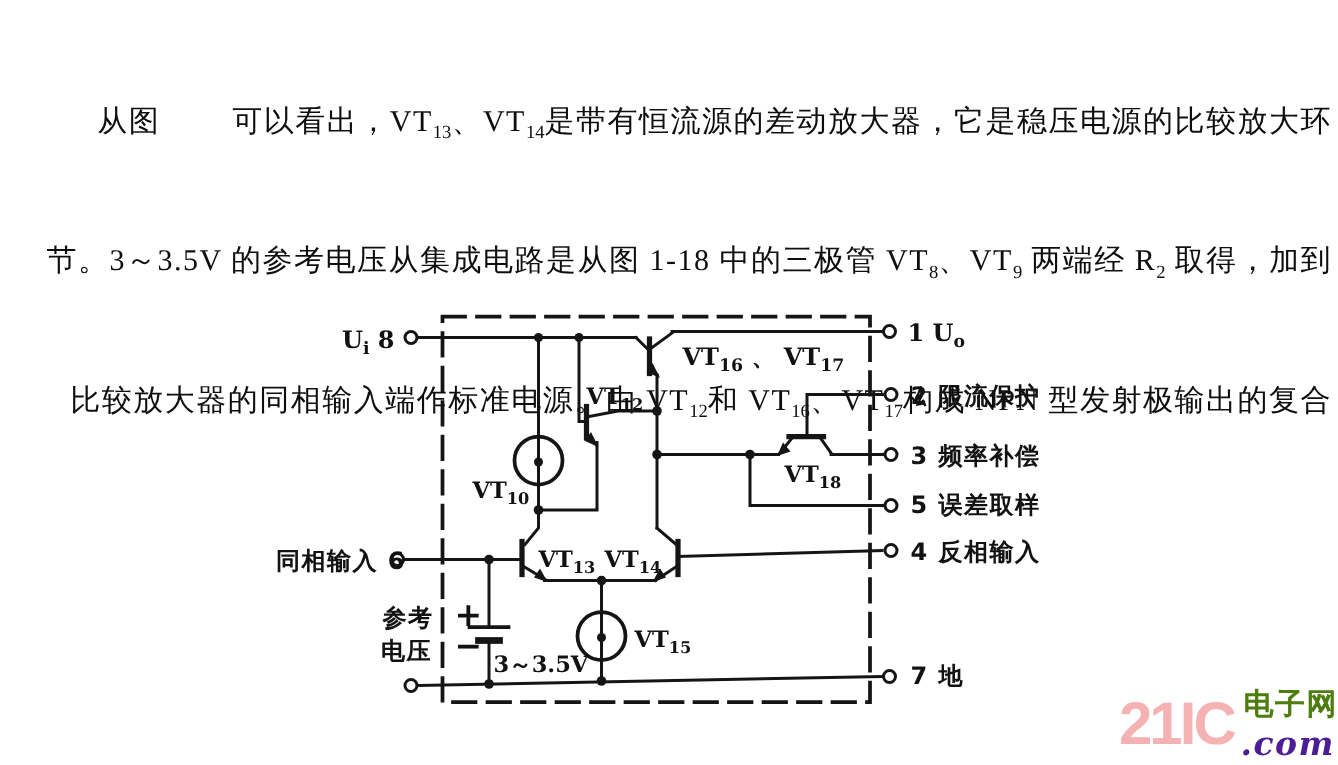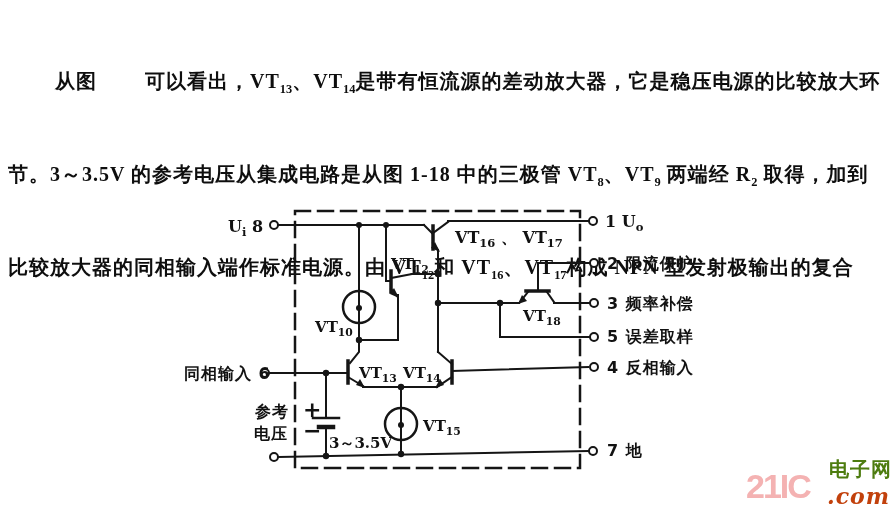--- a/index.html
+++ b/index.html
@@ -4,38 +4,38 @@
 <style>
   html,body{margin:0;padding:0;}
   body{
     width:892px;height:510px;position:relative;overflow:hidden;
     background:#ffffff;
     font-family:"Liberation Serif","DejaVu Serif",serif;
   }
   
   .paragraph{
     position:absolute;left:8px;top:4px;width:880px;
-    font-size:20px;font-weight:bold;color:#0e0e0e;
-    line-height:31px;letter-spacing:1px;white-space:pre;
+    font-size:20px;font-weight:normal;color:#0e0e0e;
+    line-height:31px;letter-spacing:1px;white-space:pre;text-align:right;
   }
   .para-line{height:31px;}
   .para-line.indent{padding-left:47px;}
   .paragraph sub{font-size:0.62em;letter-spacing:0;line-height:0;}
   
   svg text{fill:#121212;}
   .lbl-serif{font-family:"DejaVu Serif","Liberation Serif",serif;font-weight:bold;font-size:16px;}
   .lbl-cjk{font-family:"DejaVu Sans","Liberation Sans",sans-serif;font-weight:bold;font-size:16px;letter-spacing:1px;}
   .lbl-sign{font-family:"DejaVu Sans","Liberation Sans",sans-serif;font-weight:bold;font-size:22px;}
   .lbl-small{font-size:15px;}
   
   .watermark{position:absolute;left:746px;top:459px;width:146px;height:48px;}
   .wm-brand{
     position:absolute;left:0;bottom:4px;
     font-family:"Liberation Sans","DejaVu Sans",sans-serif;
-    font-weight:bold;font-size:34px;letter-spacing:-2px;line-height:1;
+    font-weight:bold;font-size:40px;letter-spacing:-2px;line-height:1;
   }
   .wm-site{
     position:absolute;right:0;top:0;
     font-family:"DejaVu Sans","Liberation Sans",sans-serif;
     font-weight:bold;font-size:20px;line-height:1;letter-spacing:1px;
   }
   .wm-domain{
     position:absolute;right:2px;bottom:0;
     font-family:"DejaVu Serif","Liberation Serif",serif;
     font-style:italic;font-weight:bold;font-size:22px;line-height:1;letter-spacing:1px;
@@ -148,14 +148,14 @@
   <text class="lbl-serif lbl-small" x="359" y="378"><tspan>VT</tspan><tspan font-size="0.72em" dy="4">13</tspan></text>
   <text class="lbl-serif lbl-small" x="403" y="378"><tspan>VT</tspan><tspan font-size="0.72em" dy="4">14</tspan></text>
   <text class="lbl-serif lbl-small" x="423" y="431"><tspan>VT</tspan><tspan font-size="0.72em" dy="4">15</tspan></text>
   <text class="lbl-serif" x="455" y="243"><tspan>VT</tspan><tspan font-size="0.72em" dy="4">16</tspan><tspan dy="-4"> 、 VT</tspan><tspan font-size="0.72em" dy="4">17</tspan></text>
   <text class="lbl-serif lbl-small" x="523" y="321"><tspan>VT</tspan><tspan font-size="0.72em" dy="4">18</tspan></text>
 </svg>
 
 <div class="watermark">
   <span class="wm-brand" style="color: rgb(244, 178, 178);">21IC</span>
   <span class="wm-site" style="color: #4d7c0f;">电子网</span>
-  <span class="wm-domain" style="color: #c2410c;">.com</span>
+  <span class="wm-domain" style="color: #4c1d95;">.com</span>
 </div>
 
 </body></html>

